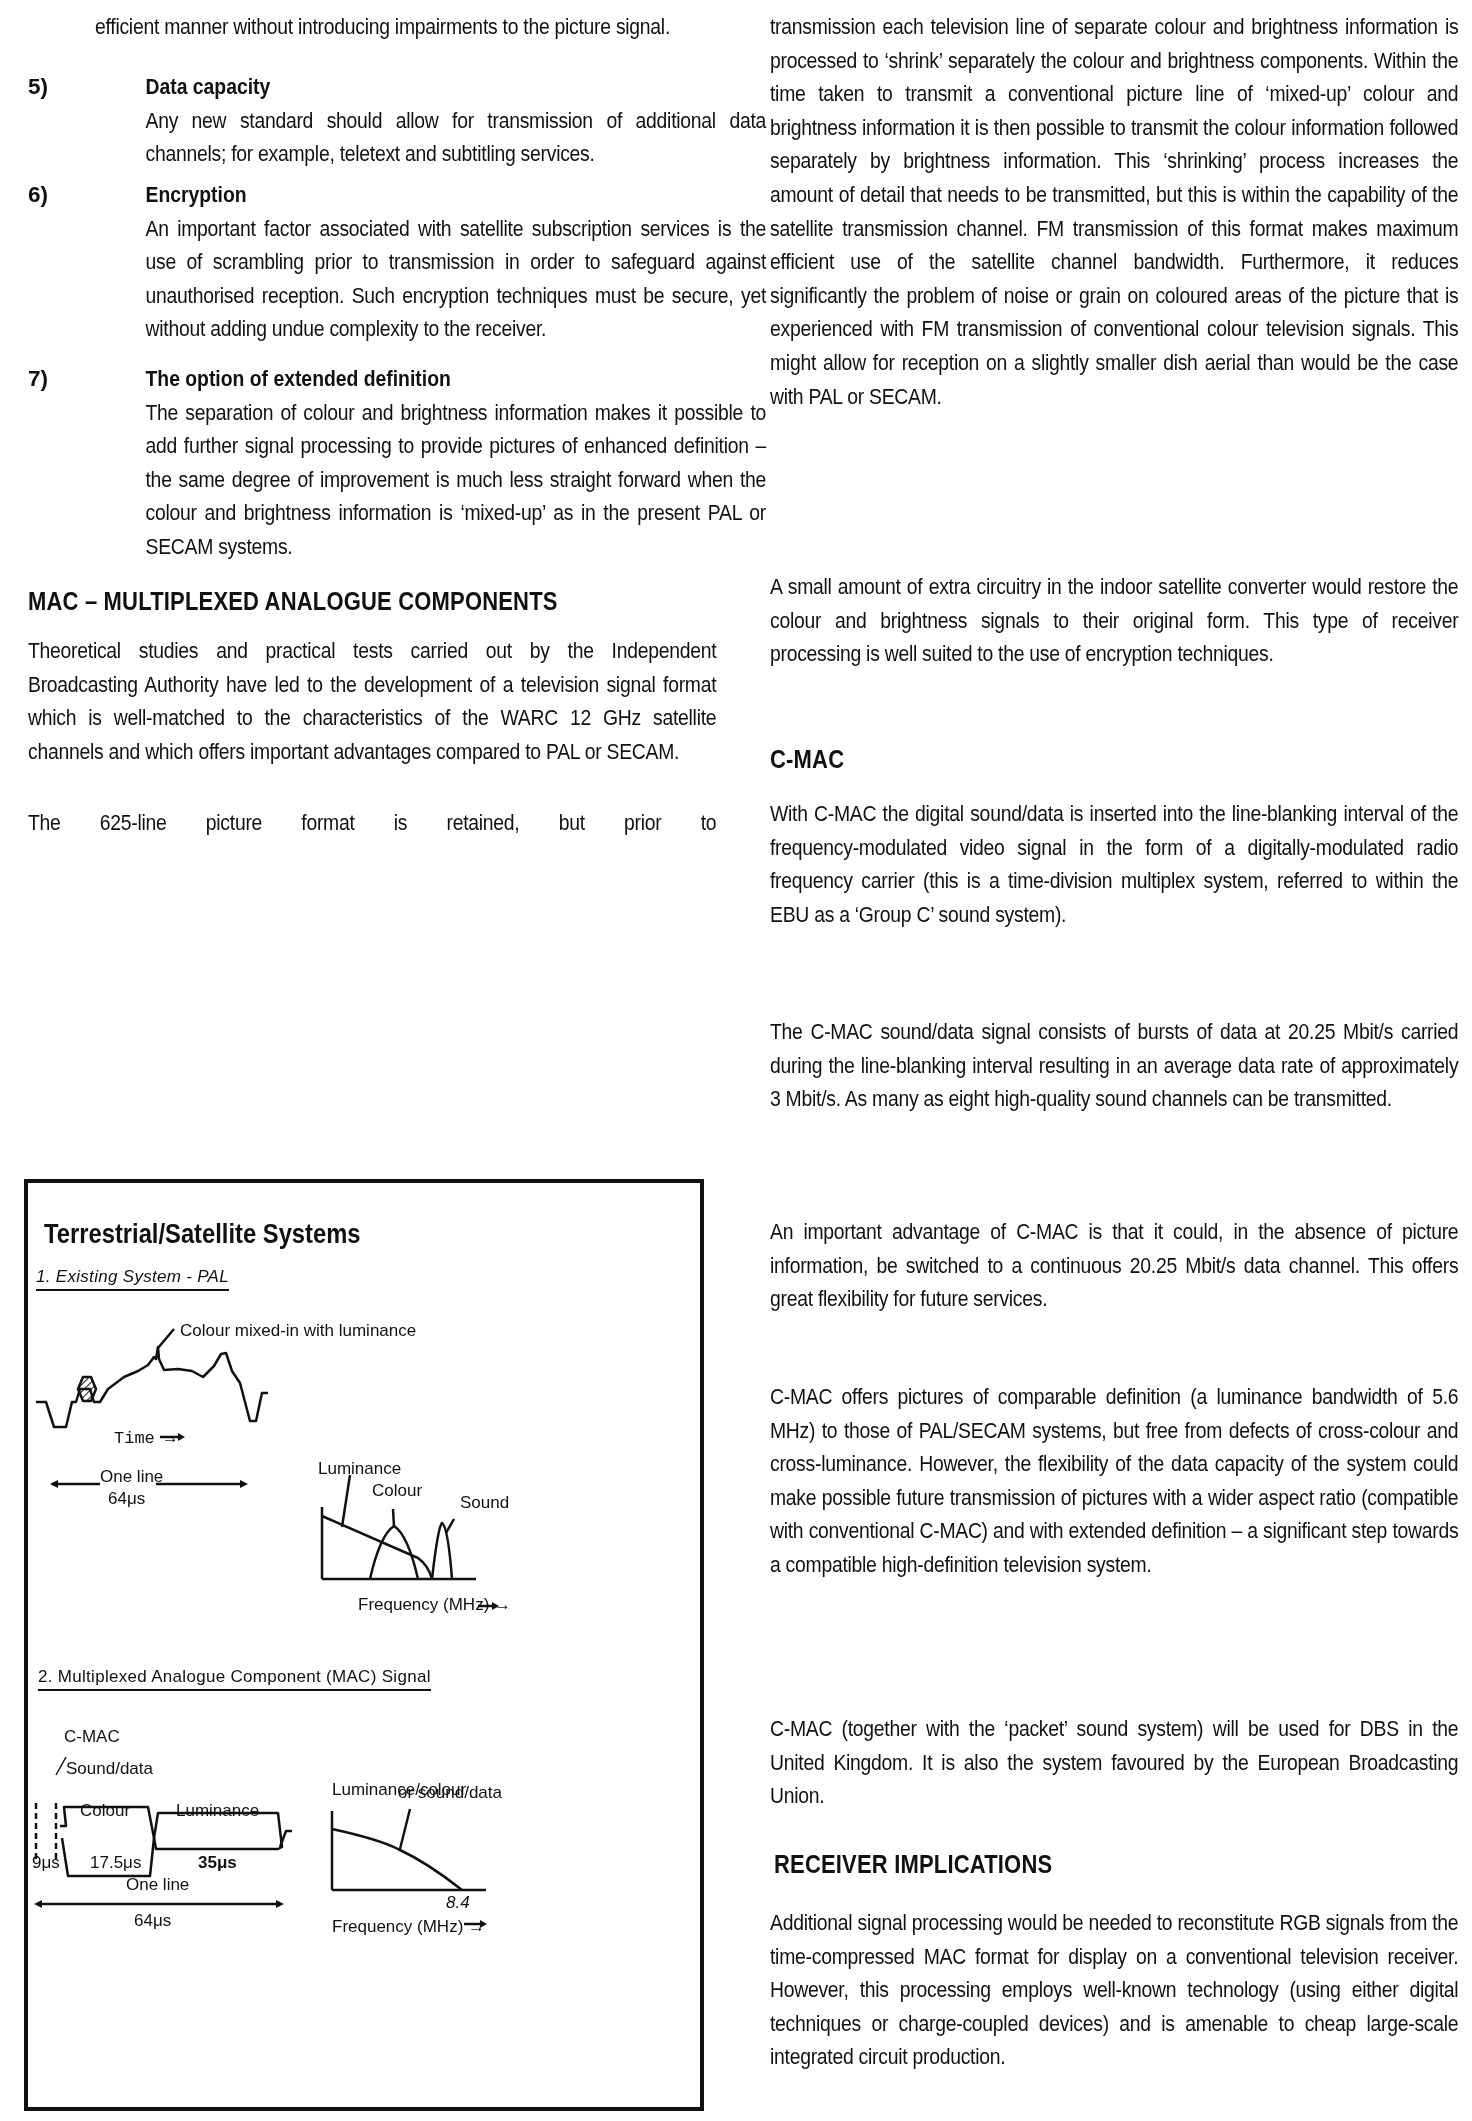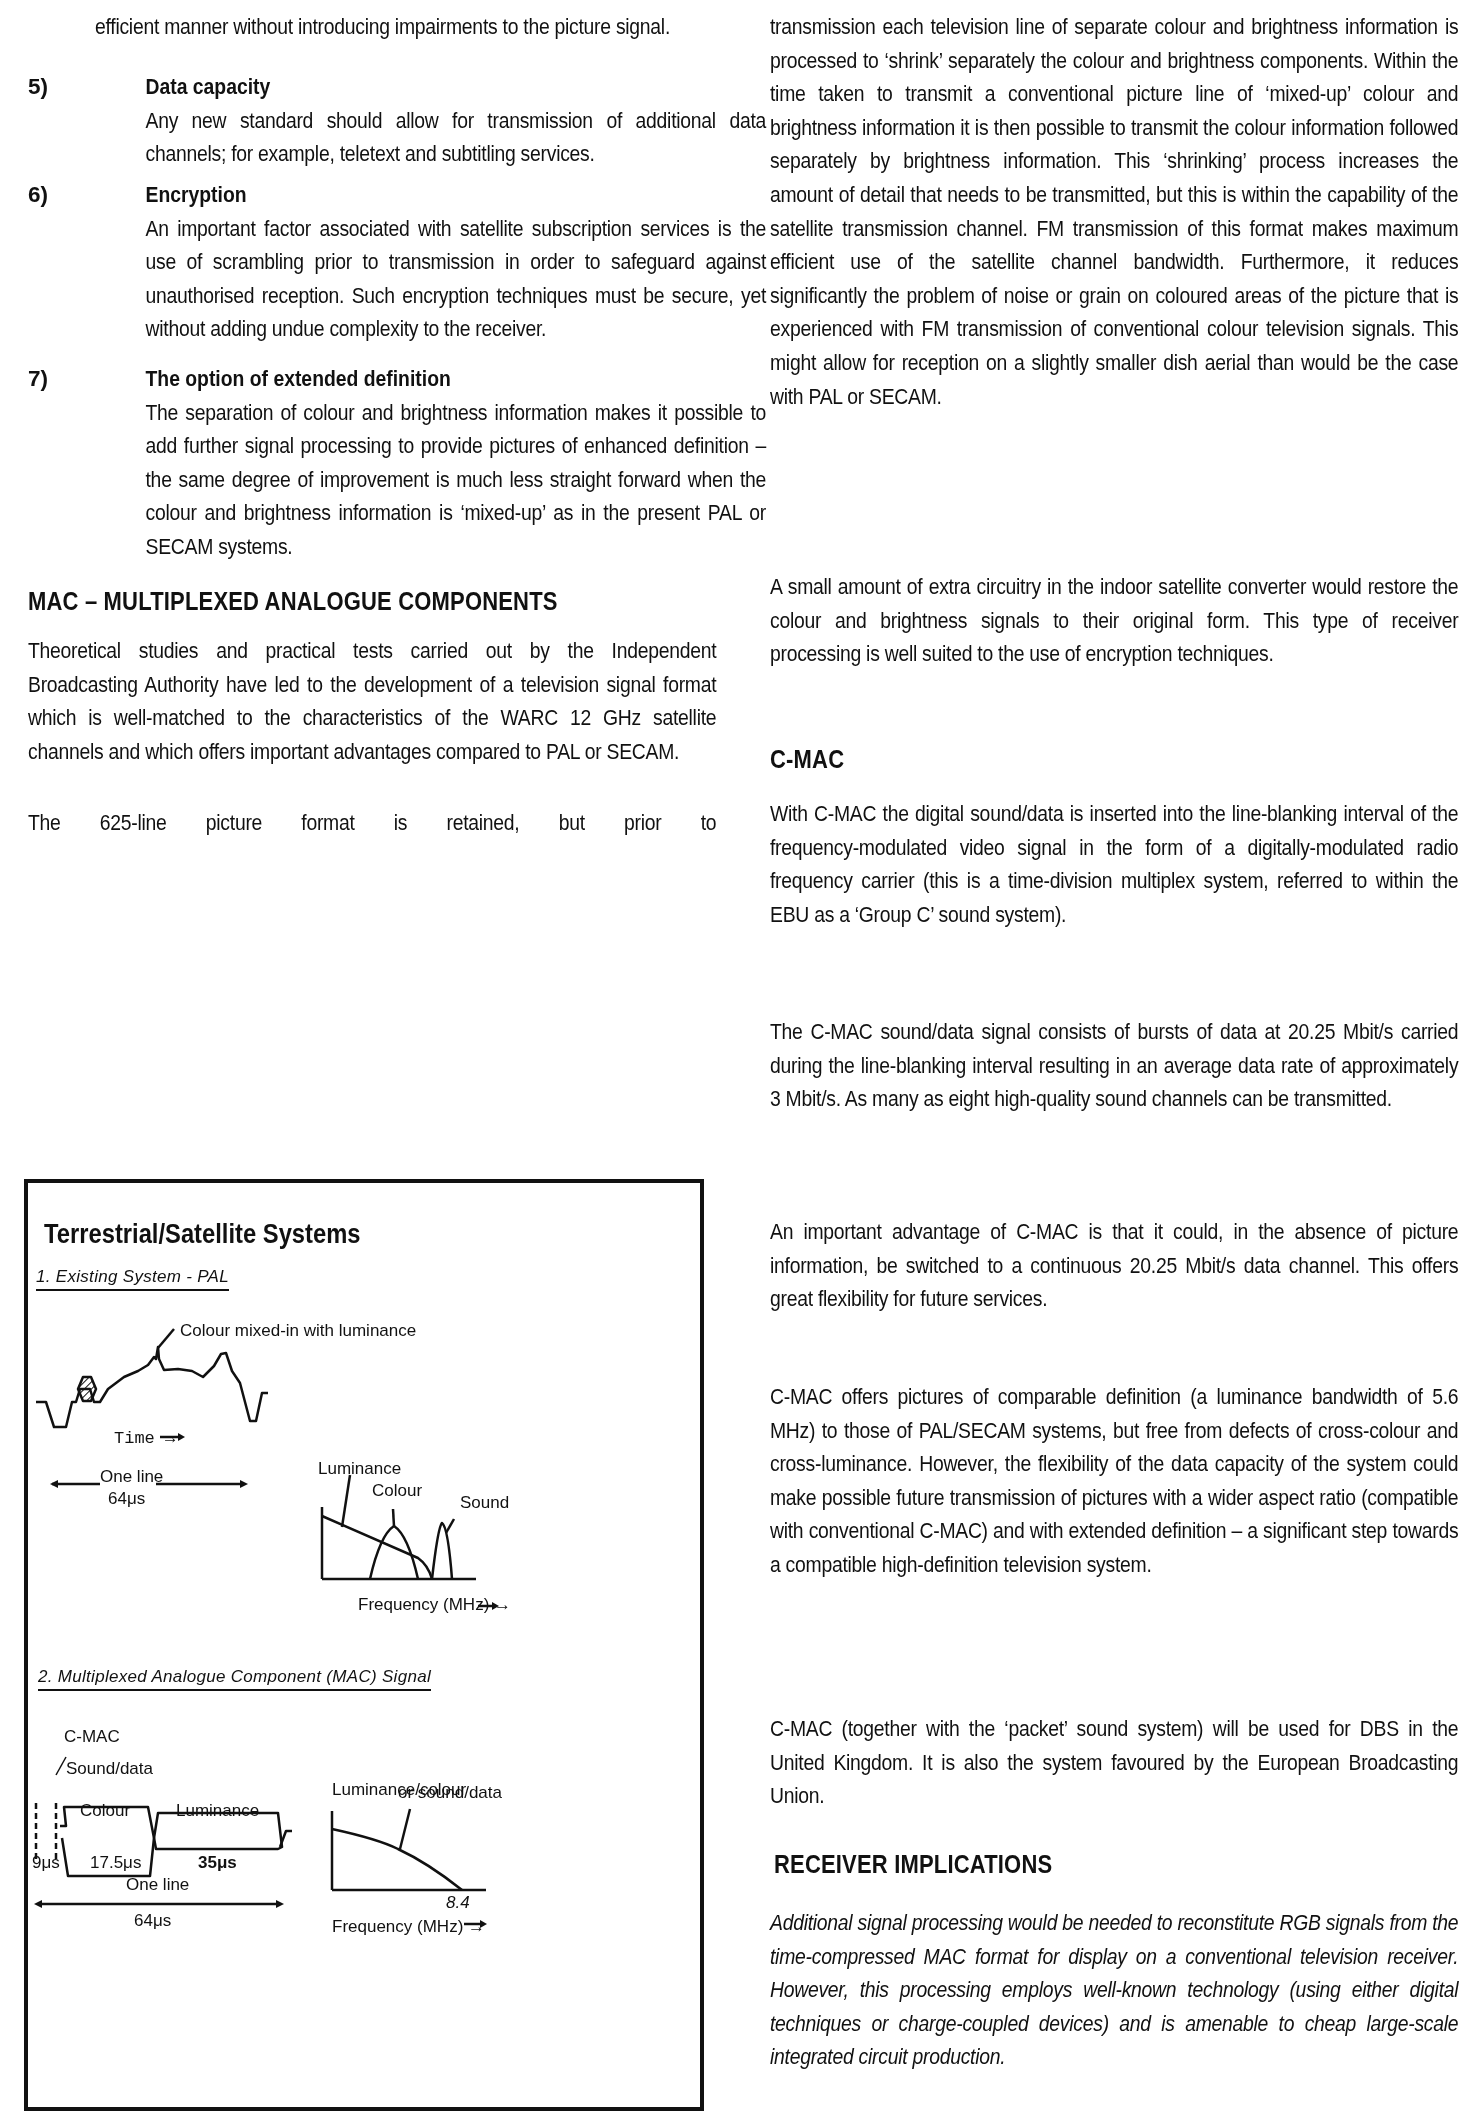--- a/index.html
+++ b/index.html
@@ -79,21 +79,21 @@
   <div class="fig-sub" style="left:8px; top:84px;font-style:italic;">1.  Existing System - PAL</div>
   <div class="lbl" style="left:152px; top:122px;margin-top:16px;">Colour mixed-in with luminance</div>
   <div class="lbl" style="left:86px; top:246px;font-family:Liberation Mono, monospace;">Time →</div>
   <div class="lbl" style="left:72px; top:284px;">One line</div>
   <div class="lbl" style="left:80px; top:306px;">64μs</div>
   <div class="lbl" style="left:290px; top:276px;">Luminance</div>
   <div class="lbl" style="left:344px; top:298px;">Colour</div>
   <div class="lbl" style="left:406px; top:310px;margin-left:26px;">Sound</div>
   <div class="lbl" style="left:330px; top:412px;">Frequency (MHz) →</div>
 
-  <div class="fig-sub" style="left:10px; top:484px;font-style:italic;">2.  Multiplexed Analogue Component (MAC) Signal</div>
+  <div class="fig-sub" style="left:10px; top:484px;">2.  Multiplexed Analogue Component (MAC) Signal</div>
   <div class="lbl" style="left:36px; top:544px;">C-MAC</div>
   <div class="lbl" style="left:38px; top:576px;">Sound/data</div>
   <div class="lbl" style="left:52px; top:618px;">Colour</div>
   <div class="lbl" style="left:148px; top:618px;">Luminance</div>
   <div class="lbl" style="left:4px; top:670px;">9μs</div>
   <div class="lbl" style="left:62px; top:670px;">17.5μs</div>
   <div class="lbl" style="left:170px; top:670px;font-weight:bold;">35μs</div>
   <div class="lbl" style="left:98px; top:692px;">One line</div>
   <div class="lbl" style="left:106px; top:728px;">64μs</div>
   <div class="lbl" style="left:304px; top:597px;">Luminance/colour</div>
@@ -178,16 +178,16 @@
   </div>
   <div style="position:absolute; top:1380px; left:0; width:690px;">
     <p class="condensed">C-MAC offers pictures of comparable definition (a luminance bandwidth of 5.6 MHz) to those of PAL/SECAM systems, but free from defects of cross-colour and cross-luminance. However, the flexibility of the data capacity of the system could make possible future transmission of pictures with a wider aspect ratio (compatible with conventional C-MAC) and with extended definition – a significant step towards a compatible high-definition television system.</p>
   </div>
   <div style="position:absolute; top:1712px; left:0; width:690px;">
     <p class="condensed">C-MAC (together with the ‘packet’ sound system) will be used for DBS in the United Kingdom. It is also the system favoured by the European Broadcasting Union.</p>
   </div>
 
   <h2 style="position:absolute; top:1850px; left:4px; transform:scaleX(0.88); transform-origin:left top; white-space:nowrap;">RECEIVER IMPLICATIONS</h2>
 
-  <div style="position:absolute; top:1906px; left:0; width:690px;font-style:italic;">
+  <div style="position:absolute; top:1906px; left:0; width:690px;">
     <p class="condensed">Additional signal processing would be needed to reconstitute RGB signals from the time-compressed MAC format for display on a conventional television receiver. However, this processing employs well-known technology (using either digital techniques or charge-coupled devices) and is amenable to cheap large-scale integrated circuit production.</p>
   </div>
 </div>
 
 </body></html>

